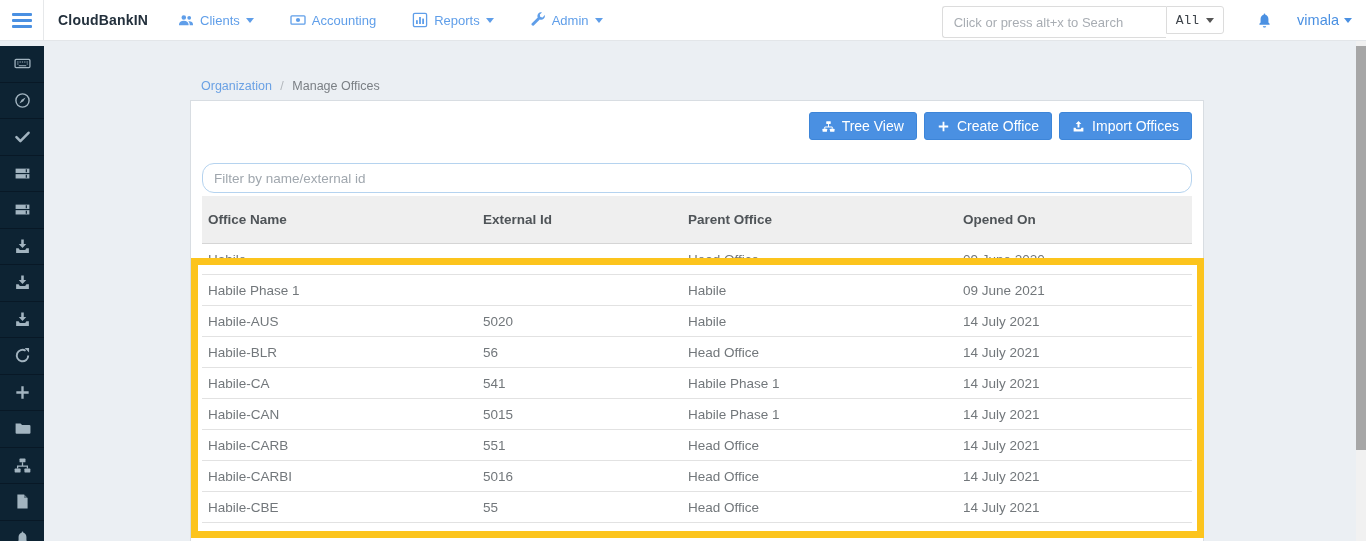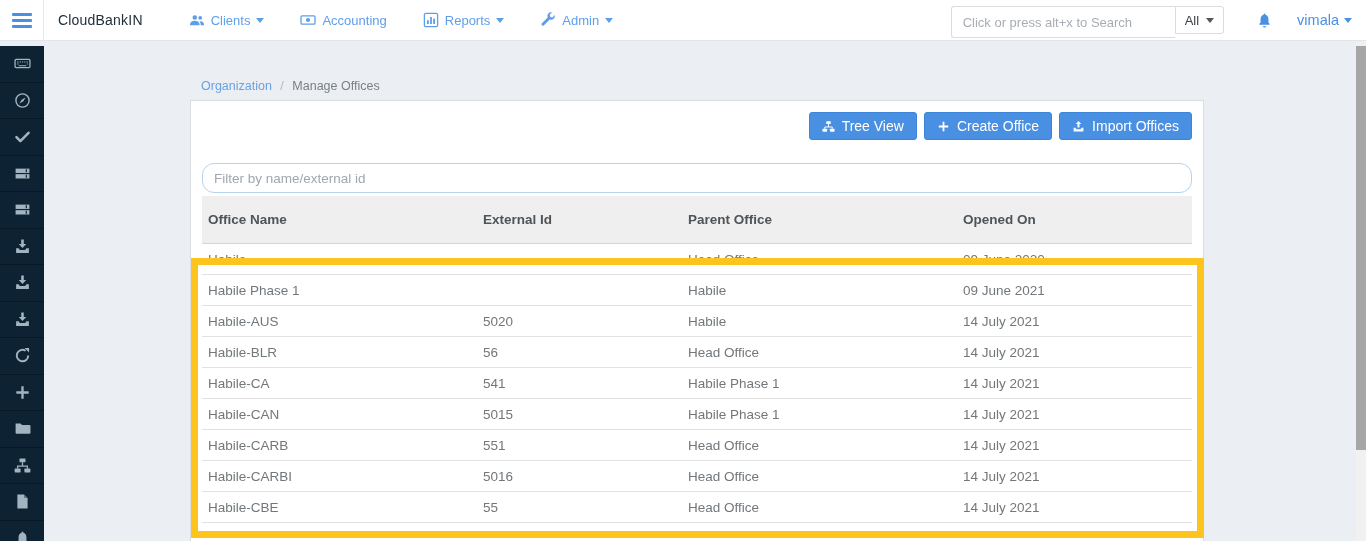--- a/index.html
+++ b/index.html
@@ -5,34 +5,34 @@
   * { margin:0; padding:0; box-sizing:border-box; }
   html,body { width:1366px; height:541px; overflow:hidden; }
   body { font-family:"Liberation Sans", sans-serif; background:#ebeff3; position:relative; }
 
   
   .navbar { position:absolute; top:0; left:0; right:0; height:41px; background:#fff;
             border-bottom:1px solid #e3e6e9; display:flex; align-items:center; z-index:30; }
   .hamburger { width:44px; height:100%; display:flex; flex-direction:column; gap:3px;
                align-items:center; justify-content:center; border-right:1px solid #e6e8ea; cursor:pointer; }
   .hamburger span { width:20px; height:3px; background:#4a90e2; border-radius:1px; }
-  .brand { font-size:14px; font-weight:normal; color:#23303c; margin:0 46px 0 14px; letter-spacing:.2px; }
+  .brand { font-size:14px; font-weight:bold; color:#23303c; margin:0 30px 0 14px; letter-spacing:.2px; }
   .nav-menu { display:flex; align-items:center; gap:36px; }
   .nav-link { display:flex; align-items:center; gap:6px; color:#5f9ee9; font-size:13px; cursor:pointer; text-decoration:none; }
   .nav-link svg { flex:0 0 auto; }
   .caret { width:0; height:0; border:4px solid transparent; border-top:5px solid currentColor;
            display:inline-block; margin-top:4px; }
   .nav-right { margin-left:auto; display:flex; align-items:center; margin-right:14px; }
   .search-group { display:flex; height:28px; }
   .search-input { width:224px; border:1px solid #dcdcdc; border-right:none; border-radius:3px 0 0 3px;
                   padding:15px 11px; font-size:13px; color:#555; outline:none; font-family:inherit; }
   .search-input::placeholder { color:#a8adb3; }
   .scope-select { border:1px solid #dcdcdc; background:#fff; border-radius:0 3px 3px 0;
                   display:flex; align-items:center; gap:7px; padding:8px 9px; font-size:13px;
-                  color:#3d434a; cursor:pointer; }
+                  color:#3d434a; cursor:pointer;font-family:Liberation Mono, monospace; }
   .scope-select .caret { border-top-color:#555; }
   .nav-bell { margin:0 24px 0 32px; color:#4a90e2; cursor:pointer; display:flex; }
   .nav-user { display:flex; align-items:center; gap:5px; color:#4a90e2; font-size:14.5px; cursor:pointer; }
 
   
   .sidebar { position:absolute; top:46px; left:0; bottom:0; width:44px; background:#0d2333; z-index:25; }
   .side-item { height:36.5px; display:flex; align-items:center; justify-content:center;
                color:#a2b4c0; border-bottom:1px solid #081826; cursor:pointer; }
 
   

